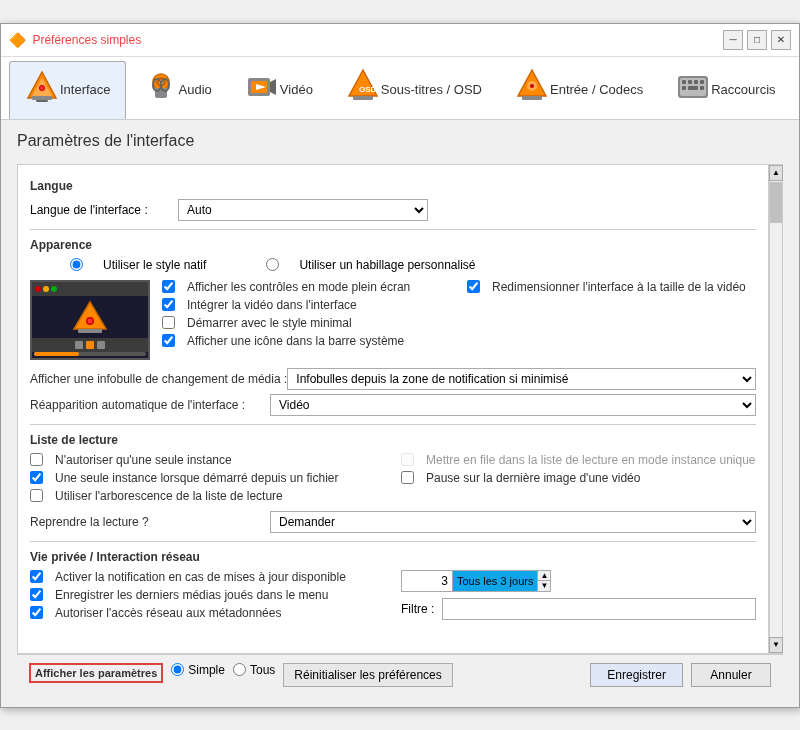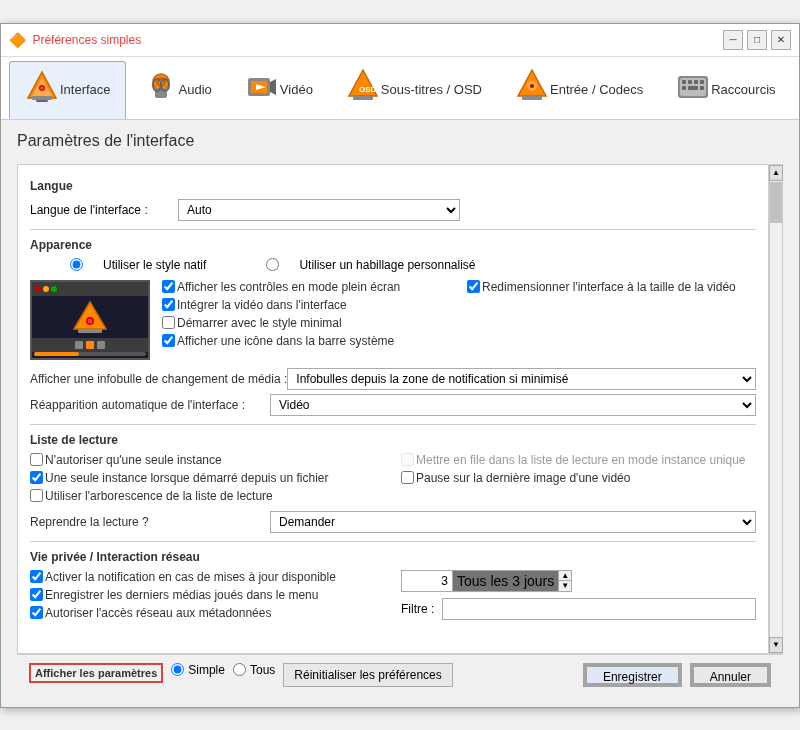--- a/index.html
+++ b/index.html
@@ -128,38 +128,38 @@
     .lang-row {
       display: flex;
       align-items: center;
       gap: 8px;
       margin-bottom: 6px;
     }
     .lang-row label {
       min-width: 140px;
     }
     .lang-select {
-      width: 282px;
+      width: 250px;
     }
     .radio-row {
       display: flex;
       align-items: center;
       gap: 60px;
       margin-bottom: 8px;
       padding-left: 40px;
     }
     .radio-item {
       display: flex;
       align-items: center;
       gap: 20px;
     }
     .checkbox-row {
       display: flex;
       align-items: center;
-      gap: 2px;
+      gap: 12px;
       margin-bottom: 4px;
     }
     .checkbox-row input[type="checkbox"] {
       cursor: pointer;
     }
     .checkbox-row label {
       font-size: 12px;
       color: #333;
       cursor: pointer;
     }
@@ -259,21 +259,21 @@
       background: #e8e8e8;
       border: 1px solid #aaa;
       padding: 3px 10px;
       cursor: pointer;
       font-size: 12px;
       height: 24px;
     }
     .spacer { flex: 1; }
     .action-btn {
       background: #e8e8e8;
-      border: 4px solid #a3a3a3;
+      border: 1px solid #a3a3a3;
       padding: 3px 16px;
       cursor: pointer;
       font-size: 12px;
       height: 24px;
       min-width: 80px;
     }
     .action-btn.primary {
       background: #e0e8f8;
     }
 
@@ -309,23 +309,23 @@
     }
     .update-spinbox input {
       border: none;
       width: 50px;
       font-size: 12px;
       padding: 0 4px;
       text-align: right;
       outline: none;
     }
     .update-spinbox-label {
-      font-size: 14px;
+      font-size: 11px;
       padding: 0 4px;
-      background: #737373;
+      background: #0ea5e9;
       border-left: 1px solid #aaa;
       height: 100%;
       display: flex;
       align-items: center;
     }
     .update-spinbox-btns {
       display: flex;
       flex-direction: column;
       height: 100%;
     }

